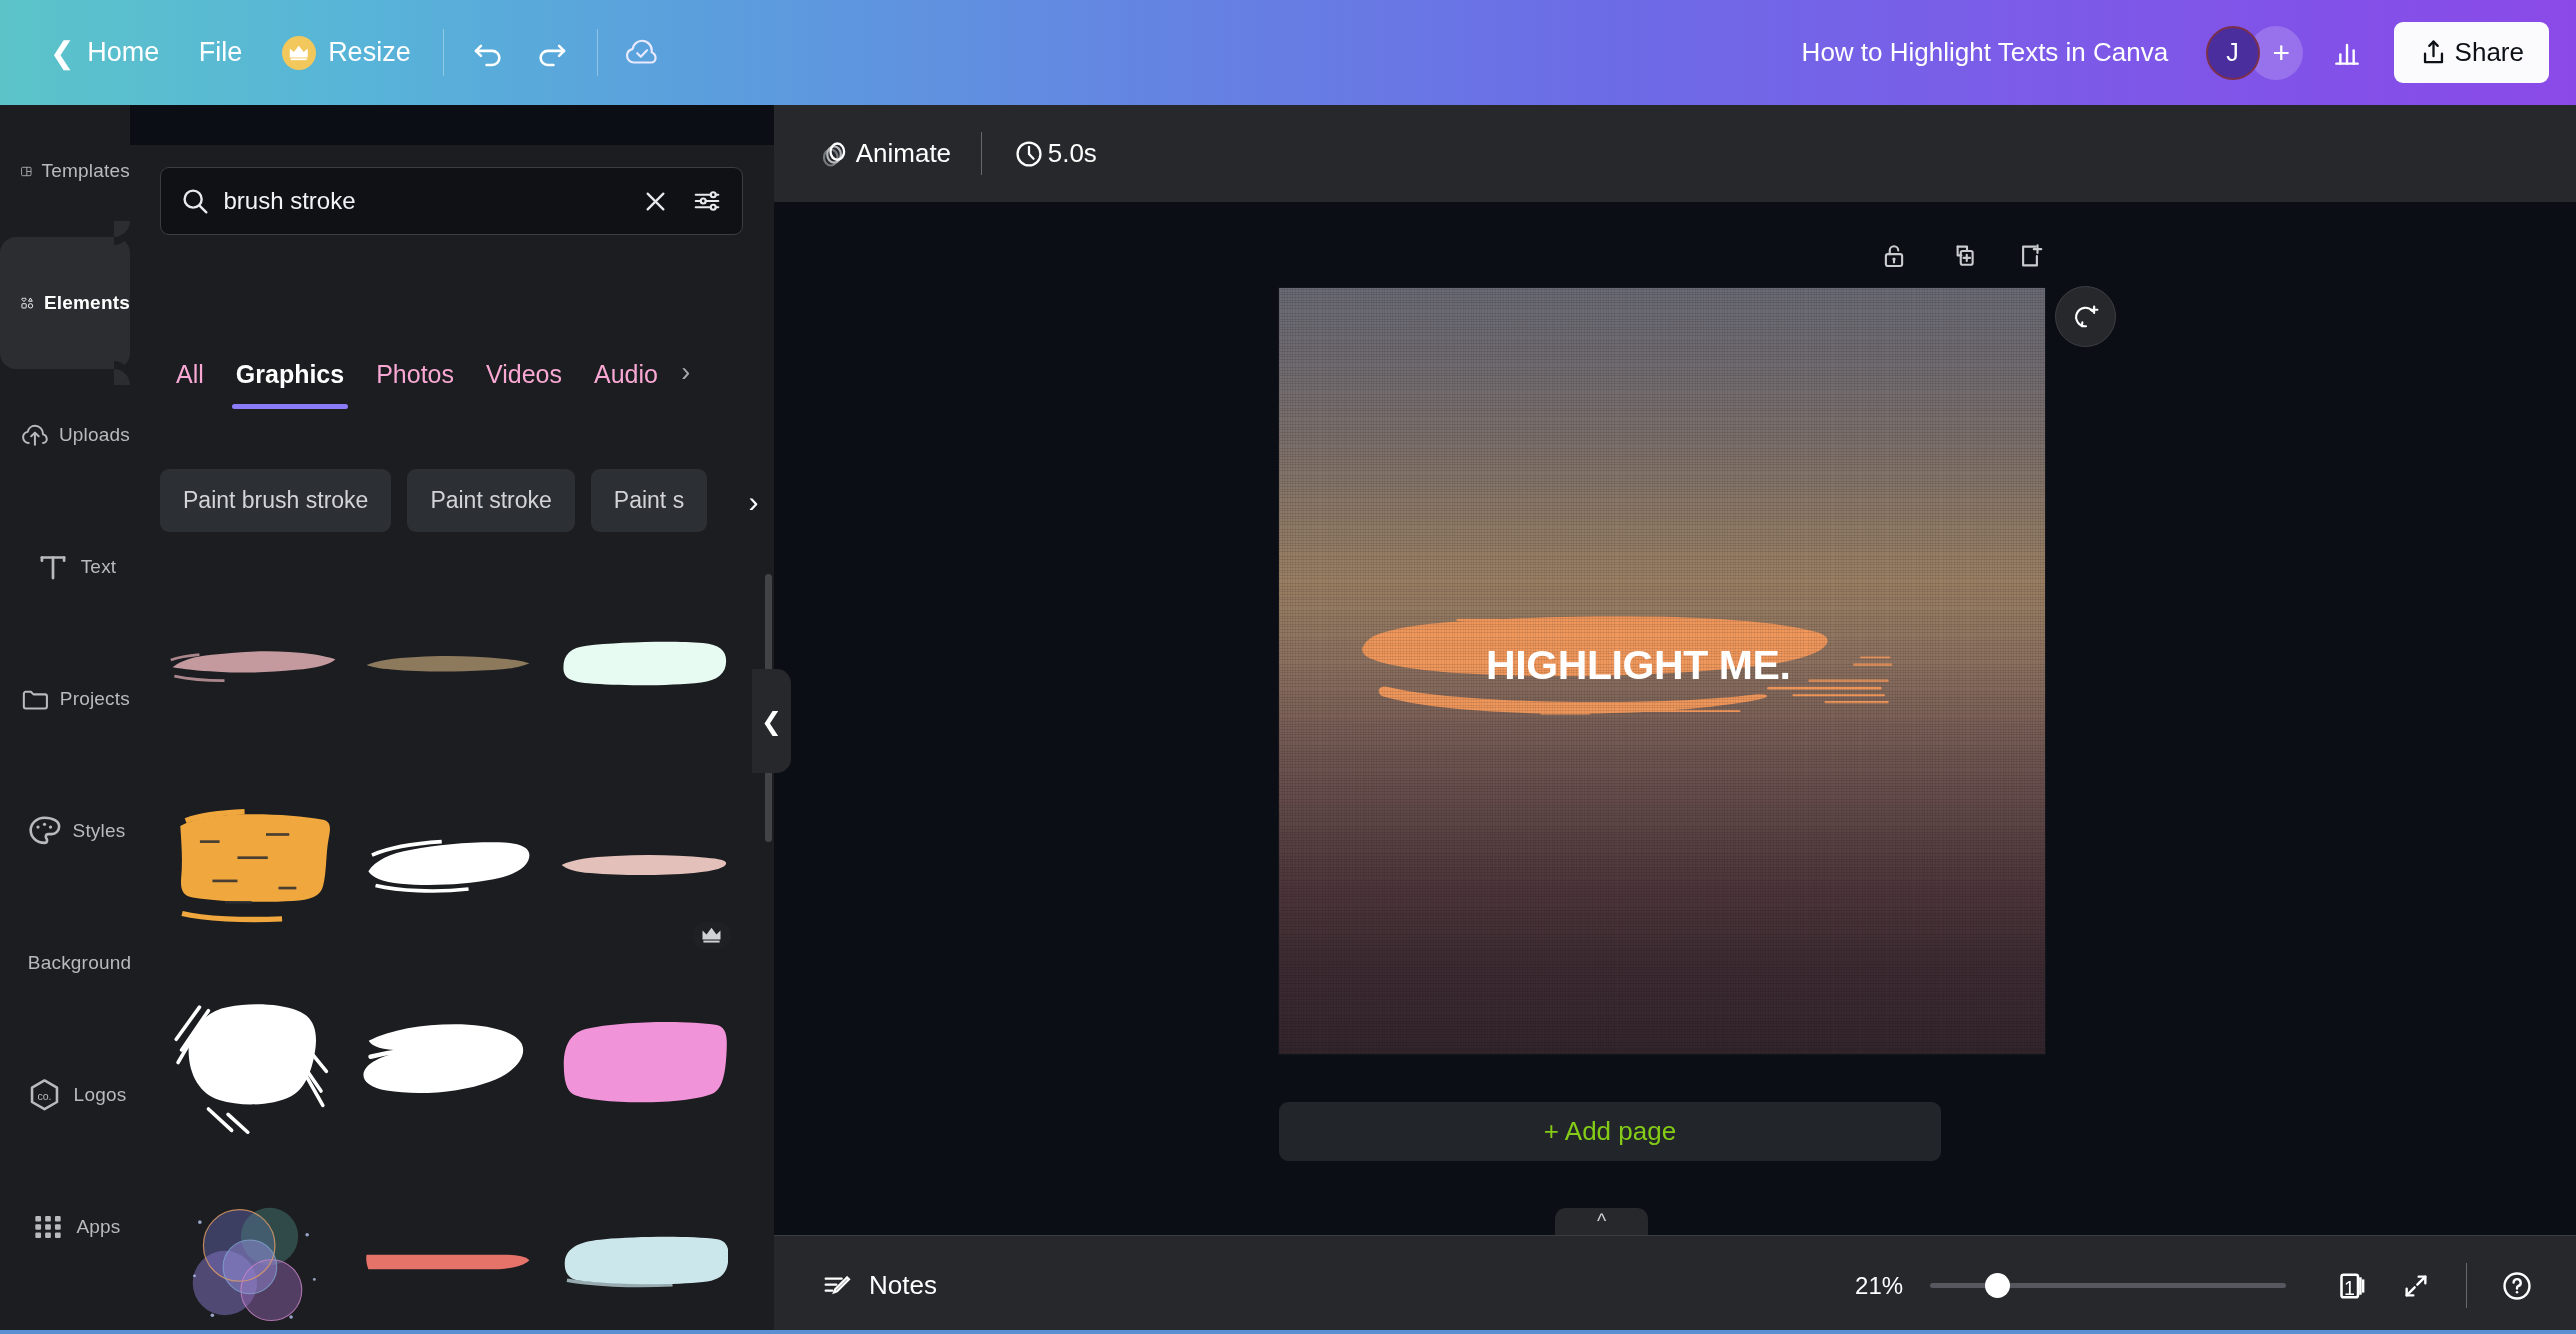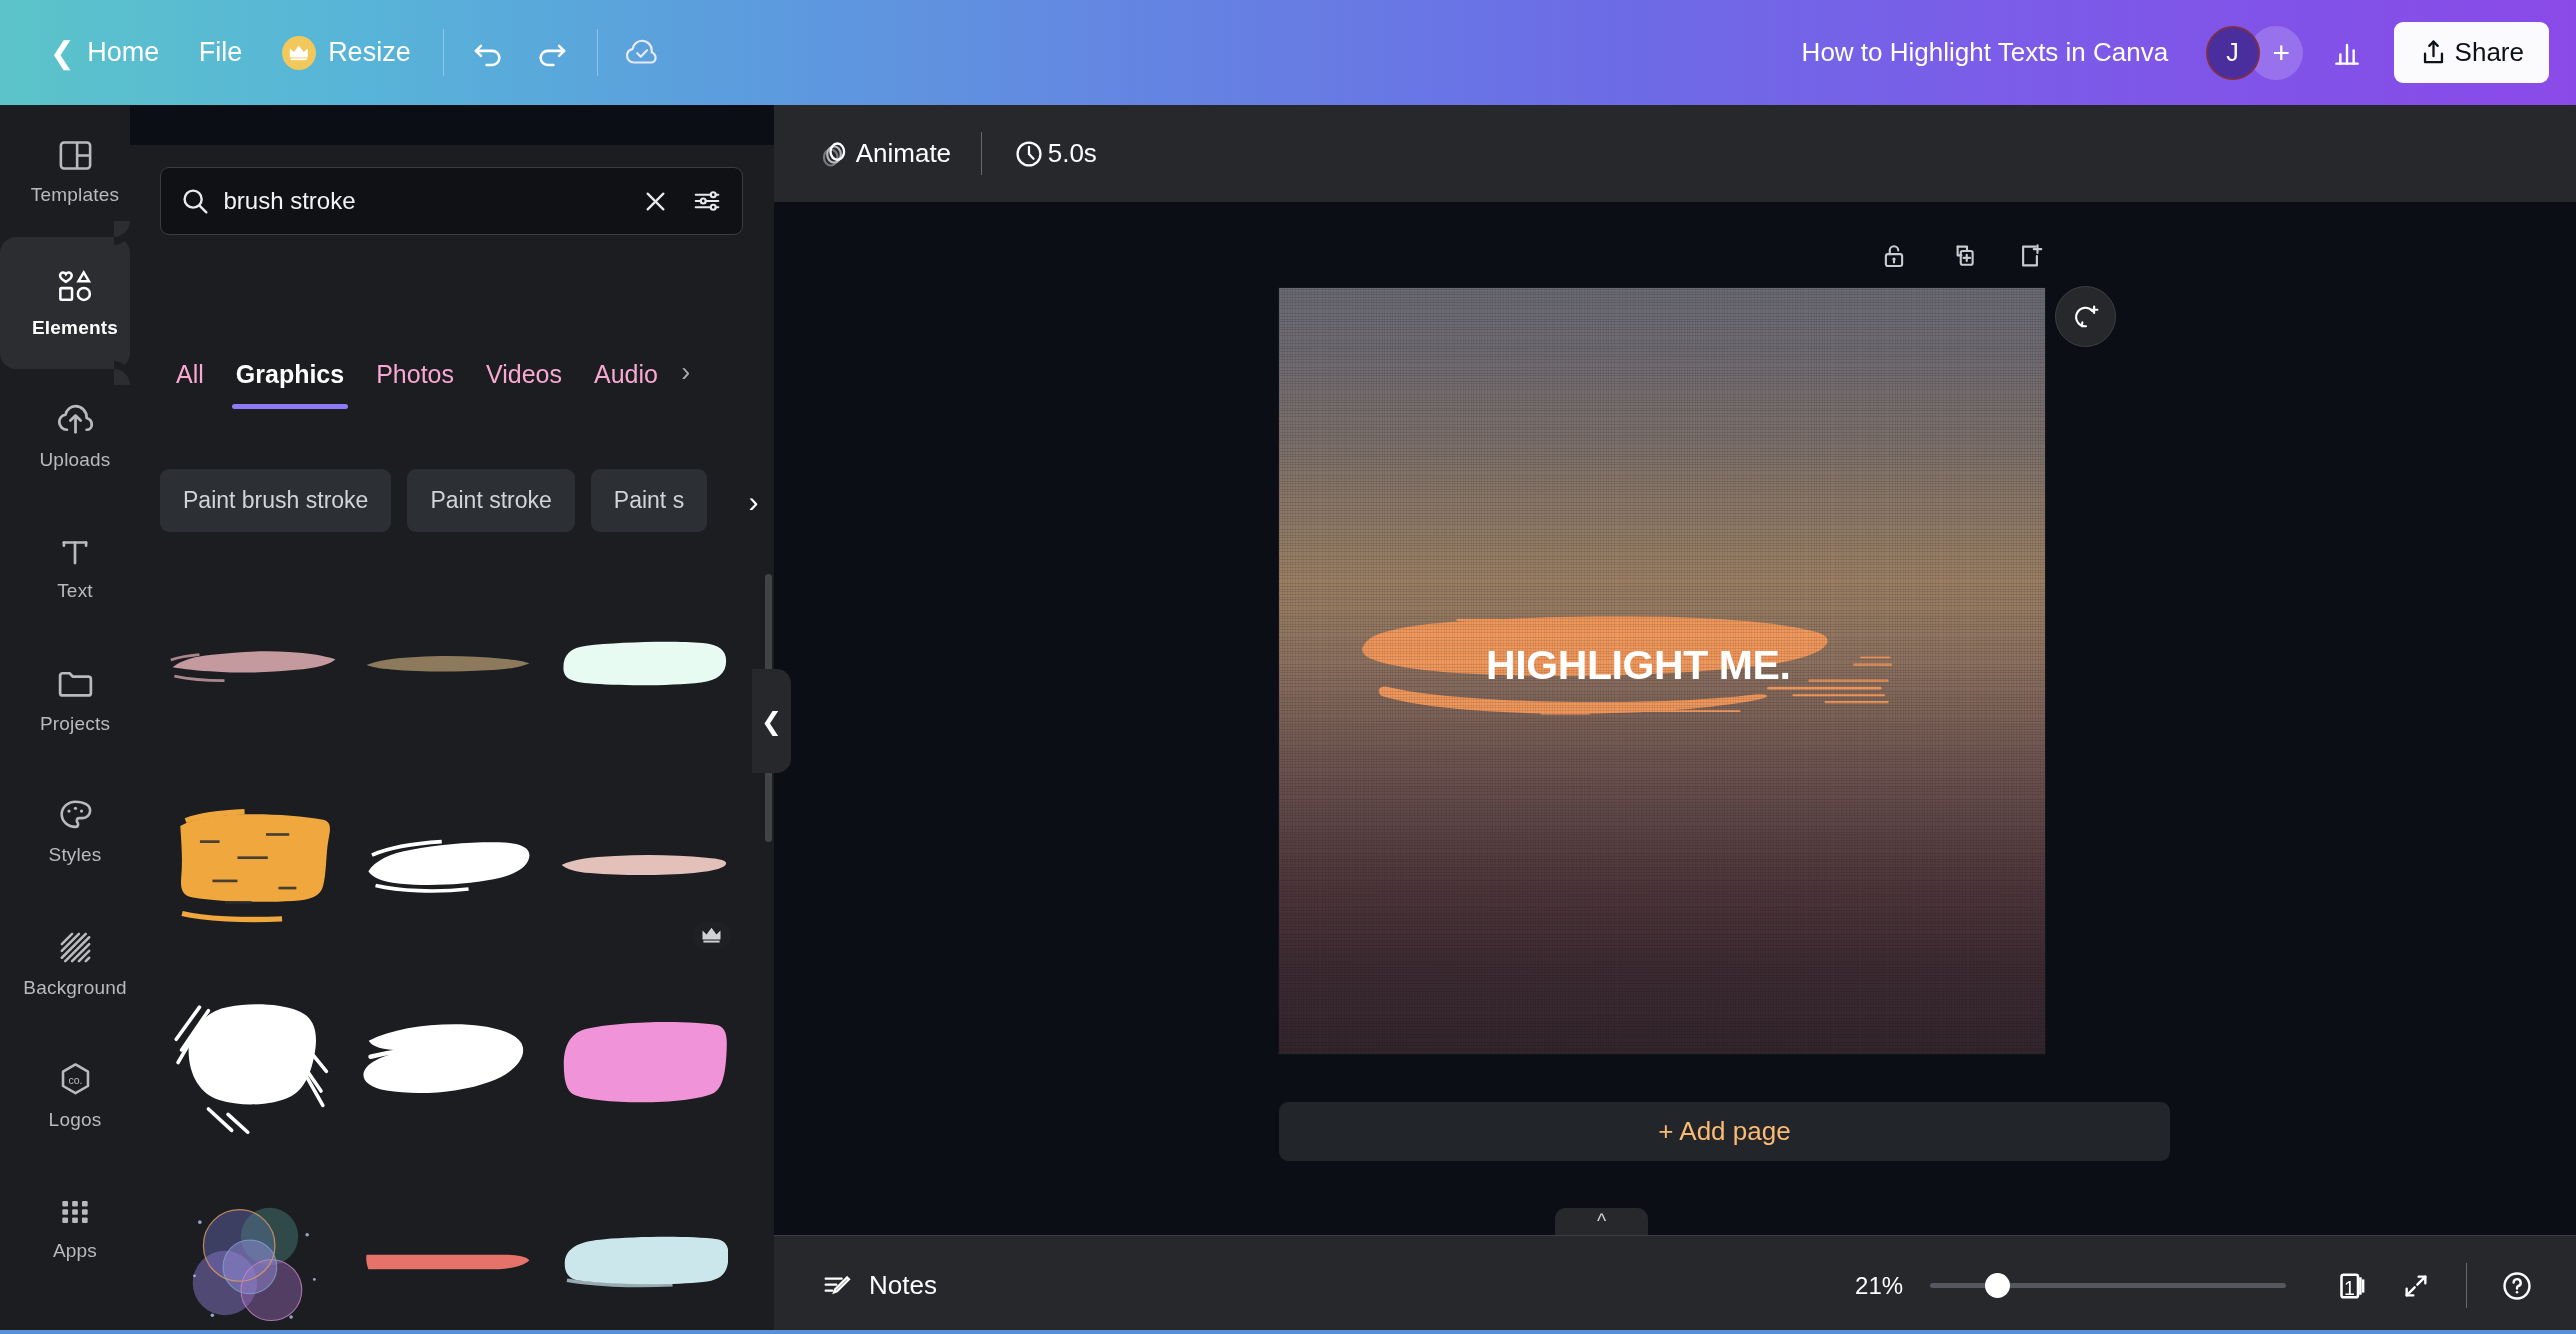--- a/index.html
+++ b/index.html
@@ -69,21 +69,21 @@
     cursor: pointer; white-space: nowrap;
   }
 
   
   #rail {
     position: absolute; left: 0; top: 105px; width: 130px; bottom: 0;
     background: #1b1d20; z-index: 30;
   }
   .rail-item {
     width: 130px; height: 132px;
-    display: flex; flex-direction: column; align-items: center; justify-content: center;
+    display: flex; align-items: center; justify-content: center;
     gap: 9px; cursor: pointer; position: relative;
     color: #b9babd;
     padding-left: 20px;
   }
   .rail-item.active { background: #2b2d30; color: #fff; border-radius: 16px; }
   .rail-item.active::before,
   .rail-item.active::after {
     content: ''; position: absolute; right: 0; width: 16px; height: 16px;
     background: #2b2d30;
   }
@@ -215,24 +215,24 @@
 
   #comment-btn {
     position: absolute; left: 2055px; top: 286px;
     width: 61px; height: 61px; border-radius: 50%;
     background: #26282c; border: 1.8px solid #3b3e43;
     display: flex; align-items: center; justify-content: center;
     cursor: pointer; z-index: 8;
   }
 
   #add-page-btn {
-    position: absolute; left: 1279px; top: 1102px; width: 891px; height: 59px;
+    position: absolute; left: 1279px; top: 1102px; width: 662px; height: 59px;
     background: #22252a; border-radius: 9px;
     display: flex; align-items: center; justify-content: center;
-    color: #fdba74; font-size: 26px; cursor: pointer;
+    color: #84cc16; font-size: 26px; cursor: pointer;
   }
 
   
   #bottombar {
     position: absolute; left: 774px; right: 0; bottom: 0; height: 100px;
     background: #26282c; border-top: 0.9px solid #3a3d42;
     display: flex; align-items: center; z-index: 10;
   }
   #notes-btn {
     display: flex; align-items: center; gap: 16px; height: 63px;

